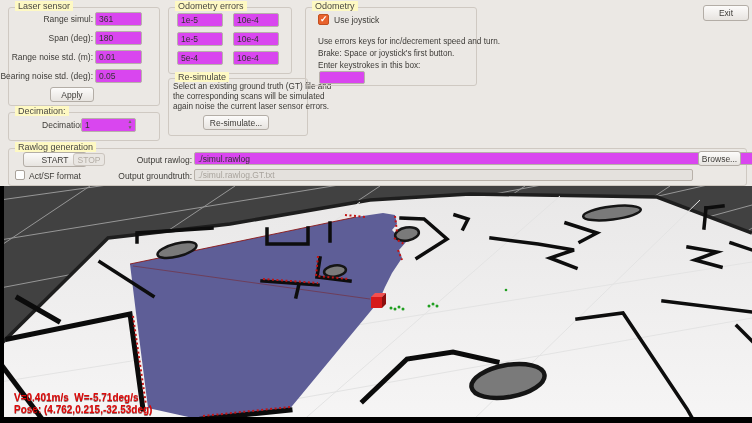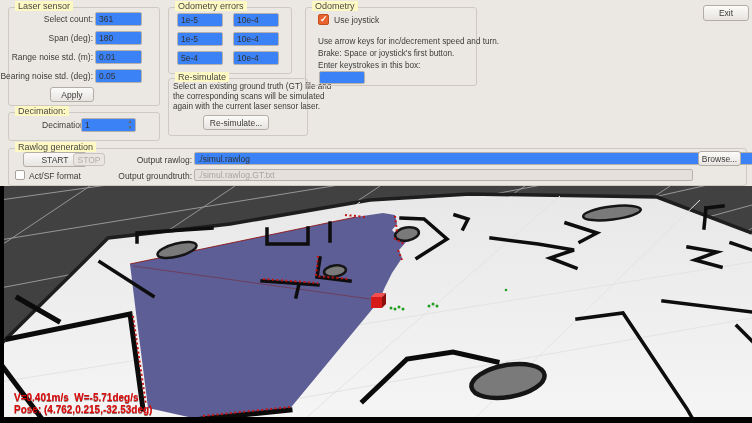--- a/index.html
+++ b/index.html
@@ -6,21 +6,21 @@
   .app{position:relative;width:752px;height:423px;overflow:hidden;
        font-family:"Liberation Sans",sans-serif;background:#ebe8e4;}
   
   .panel{position:absolute;left:0;top:0;width:752px;height:186px;background:#ebe8e4;
          border-bottom:1px solid #cdc9c4;font-size:9px;color:#3d3b37;}
   .grp{position:absolute;border:1px solid #cfc9c2;border-radius:3px;}
   .grp-label{position:absolute;top:-7px;left:6px;background:#fef9c3;padding:0 3px;
              font-size:9px;color:#4a4843;white-space:nowrap;}
   .lbl{position:absolute;white-space:nowrap;font-size:8.5px;color:#3d3b37;}
   .tiny{font-size:8.2px;}
-  .inp{position:absolute;background:#3b82f6;border:1px solid #b8b1a9;border-radius:2px;
+  .inp{position:absolute;background:#d946ef;border:1px solid #b8b1a9;border-radius:2px;
        font-family:"Liberation Sans",sans-serif;font-size:8.5px;color:#333;
        padding:0 3px;box-sizing:border-box;outline:none;}
   .inp:disabled{background:#e4e1dd;color:#a9a49d;}
   .btn{position:absolute;border:1px solid #b3ada6;border-radius:3px;
        background:linear-gradient(#fcfbfa,#e7e4e0);font-family:"Liberation Sans",sans-serif;
        font-size:8.5px;color:#3d3b37;text-align:center;box-sizing:border-box;
        display:flex;align-items:center;justify-content:center;cursor:pointer;}
   .btn.disabled{color:#b2aca4;background:#e9e6e2;border-color:#cac4bd;}
   .chk{position:absolute;width:11px;height:11px;border:1px solid #a9a29a;border-radius:2px;
        background:#fff;box-sizing:border-box;}
@@ -38,21 +38,21 @@
 </style>
 </head>
 <body>
 
 <div class="app">
 
   <div class="panel">
 
     <div class="grp" style="left:8px;top:7px;width:150px;height:97px;">
       <span class="grp-label">Laser sensor</span>
-      <span class="lbl" style="right:66px;top:6px;">Select count:</span>
+      <span class="lbl" style="right:66px;top:6px;">Range simul:</span>
       <input class="inp" style="left: 86px; top: 4px; width: 47px; height: 14px;" readonly="" value="361">
       <span class="lbl" style="right:66px;top:25px;padding-left:40px;">Span (deg):</span>
       <input class="inp" style="left: 86px; top: 23px; width: 47px; height: 14px;" readonly="" value="180">
       <span class="lbl" style="right:66px;top:44px;">Range noise std. (m):</span>
       <input class="inp" style="left: 86px; top: 42px; width: 47px; height: 14px;" readonly="" value="0.01">
       <span class="lbl" style="right:66px;top:63px;">Bearing noise std. (deg):</span>
       <input class="inp" style="left: 86px; top: 61px; width: 47px; height: 14px;" readonly="" value="0.05">
       <div class="btn" style="left:41px;top:79px;width:44px;height:15px;">Apply</div>
     </div>
 
@@ -75,31 +75,31 @@
       <input class="inp" style="left: 8px; top: 24px; width: 46px; height: 14px;" readonly="" value="1e-5">
       <input class="inp" style="left: 64px; top: 24px; width: 46px; height: 14px;" readonly="" value="10e-4">
       <input class="inp" style="left: 8px; top: 43px; width: 46px; height: 14px;" readonly="" value="5e-4">
       <input class="inp" style="left: 64px; top: 43px; width: 46px; height: 14px;" readonly="" value="10e-4">
     </div>
 
     <div class="grp" style="left:168px;top:78px;width:138px;height:56px;">
       <span class="grp-label">Re-simulate</span>
       <span class="lbl tiny" style="left:4px;top:3px;">Select an existing ground truth (GT) file and</span>
       <span class="lbl tiny" style="left:4px;top:13px;">the corresponding scans will be simulated</span>
-      <span class="lbl tiny" style="left:4px;top:23px;">again with the current laser sensor laser.</span>
+      <span class="lbl tiny" style="left:4px;top:23px;">again noise the current laser sensor errors.</span>
       <div class="btn" style="left:34px;top:36px;width:66px;height:15px;">Re-simulate...</div>
     </div>
 
     <div class="grp" style="left:305px;top:7px;width:170px;height:77px;">
       <span class="grp-label">Odometry</span>
       <div class="chk checked" style="left:12px;top:6px;">
         <span class="mark">✓</span>
       </div>
       <span class="lbl" style="left:28px;top:7px;">Use joystick</span>
-      <span class="lbl tiny" style="left:12px;top:29px;">Use arrow keys for inc/decrement speed and turn.</span>
+      <span class="lbl tiny" style="left:12px;top:29px;">Use errors keys for inc/decrement speed and turn.</span>
       <span class="lbl tiny" style="left:12px;top:41px;">Brake: Space or joystick's first button.</span>
       <span class="lbl tiny" style="left:12px;top:53px;">Enter keystrokes in this box:</span>
       <input class="inp" style="left: 13px; top: 63px; width: 46px; height: 13px;" value="">
     </div>
 
     <div class="btn" style="left:703px;top:5px;width:46px;height:16px;">Exit</div>
 
     <div class="grp" style="left:8px;top:148px;width:737px;height:36px;">
       <span class="grp-label">Rawlog generation</span>
       <div class="btn" style="left:14px;top:3px;width:64px;height:15px;">START</div>

